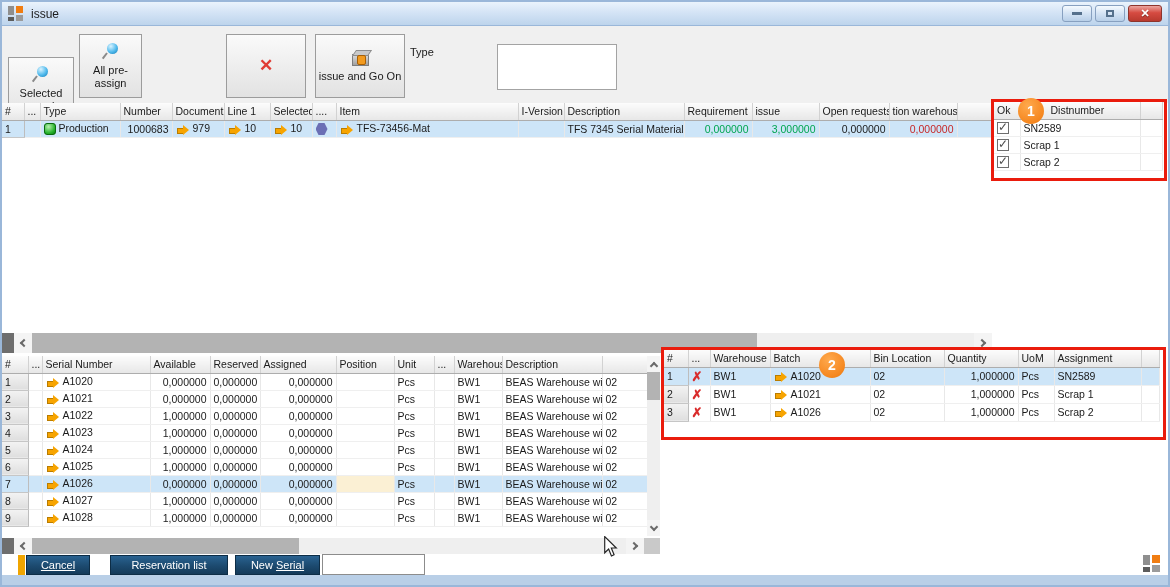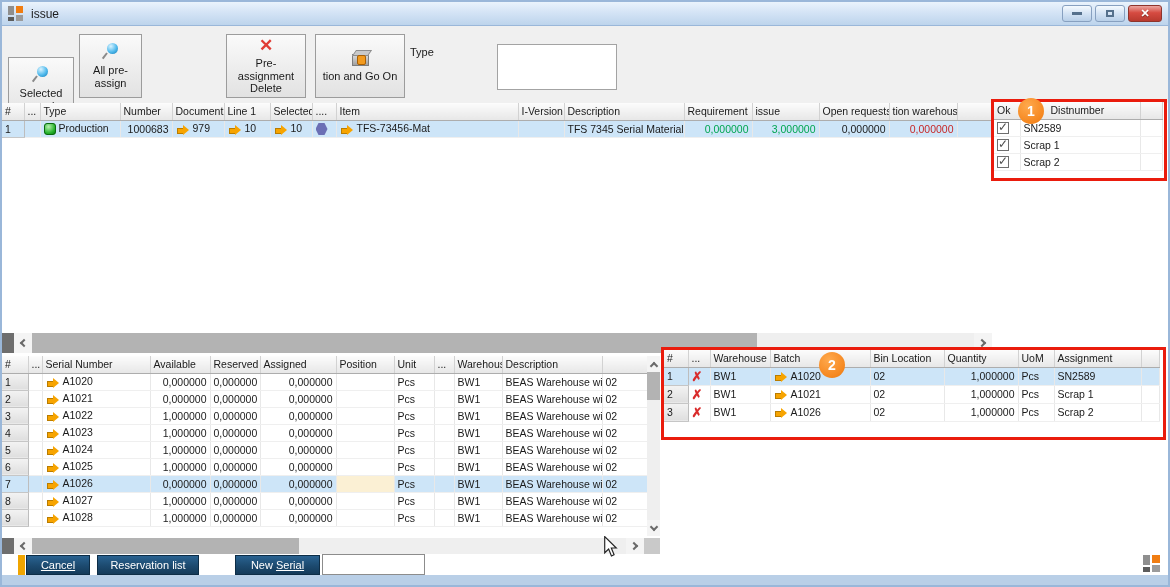--- a/index.html
+++ b/index.html
@@ -148,27 +148,26 @@
     <div class="tbtn" style="left:77px;width:63px;">
       <span class="ico">
           <span class="pin"></span>
         </span>
       <span>All pre-assign</span>
     </div>
     <div class="tbtn" style="left:224px;width:80px;">
       <span class="ico">
           <span class="bigx">✕</span>
         </span>
-      <span>Pre-assignment Delete</span>
     </div>
     <div class="tbtn" style="left:313px;width:90px;">
       <span class="ico">
           <span class="box3d"></span>
         </span>
-      <span>tion and Go On</span>
+      <span>issue and Go On</span>
     </div>
     <span class="info-label">Type</span>
     <div class="info-box"></div>
   </div>
 
   <table class="grid abs" style="left:0;top:101px;width:991px;">
     <colgroup>
       <col style="width:22px">
         <col style="width:16px">
         <col style="width:80px">
@@ -534,21 +533,21 @@
     <span class="sbtn" style="width:18px;">
         <span class="chev right"></span>
       </span>
     <span style="width:16px;background:#c9c9c9;"></span>
   </div>
 
   <div class="abs orange-strip"></div>
   <div class="fbtn" style="left:24px;width:64px;">
     <span class="u">Cancel</span>
   </div>
-  <div class="fbtn" style="left:95px;width:102px;">
+  <div class="fbtn" style="left:108px;width:118px;">
     <span>Reservation list</span>
   </div>
   <div class="fbtn" style="left:233px;width:85px;">
     <span><span>New </span><span class="u">Serial</span></span>
   </div>
   <div class="abs finput"></div>
 
   <div class="abs statusbar"></div>
   <div class="abs corner-logo" style="left:1141px;top:553px;">
     <i class="q1"></i>

